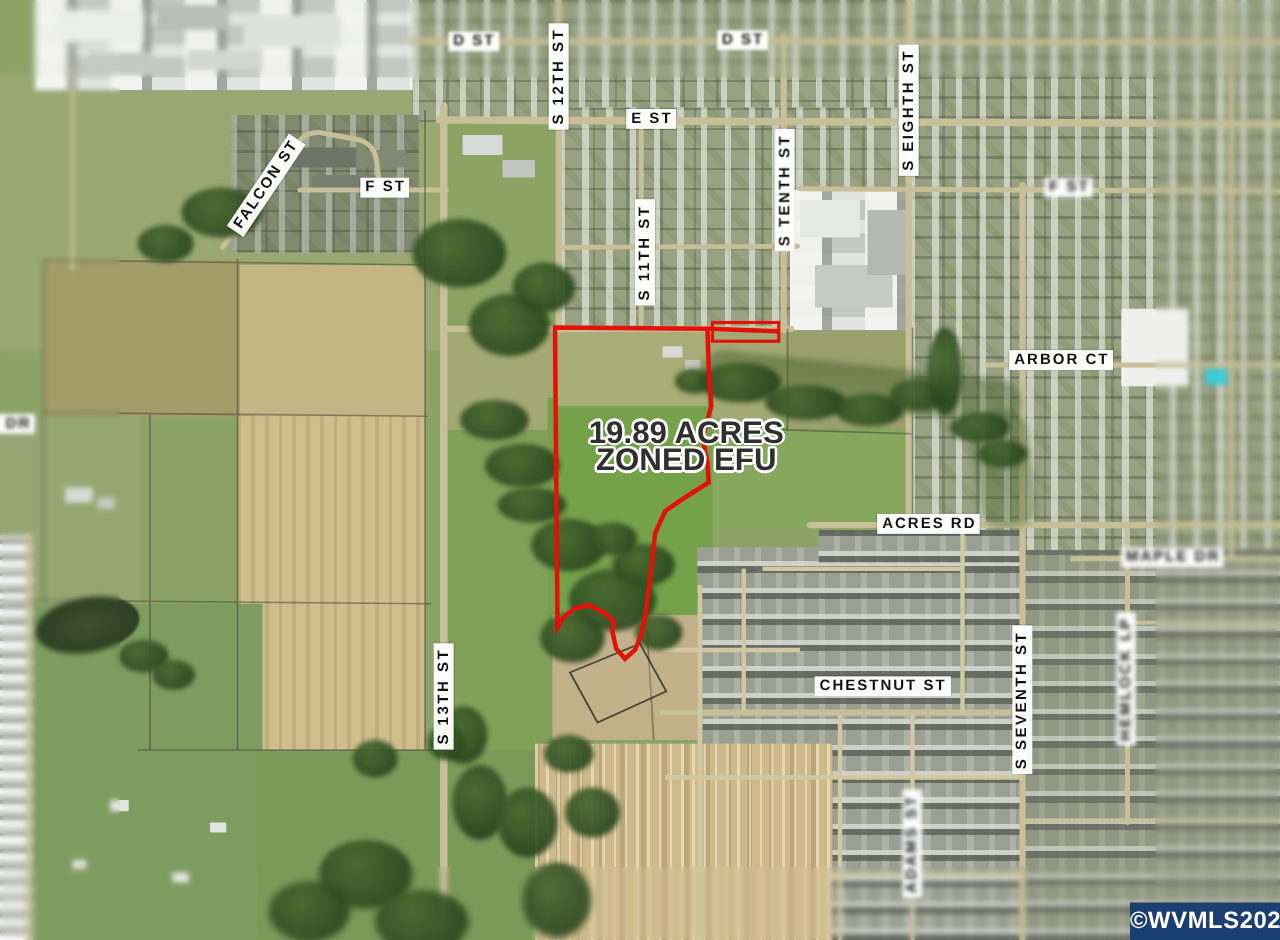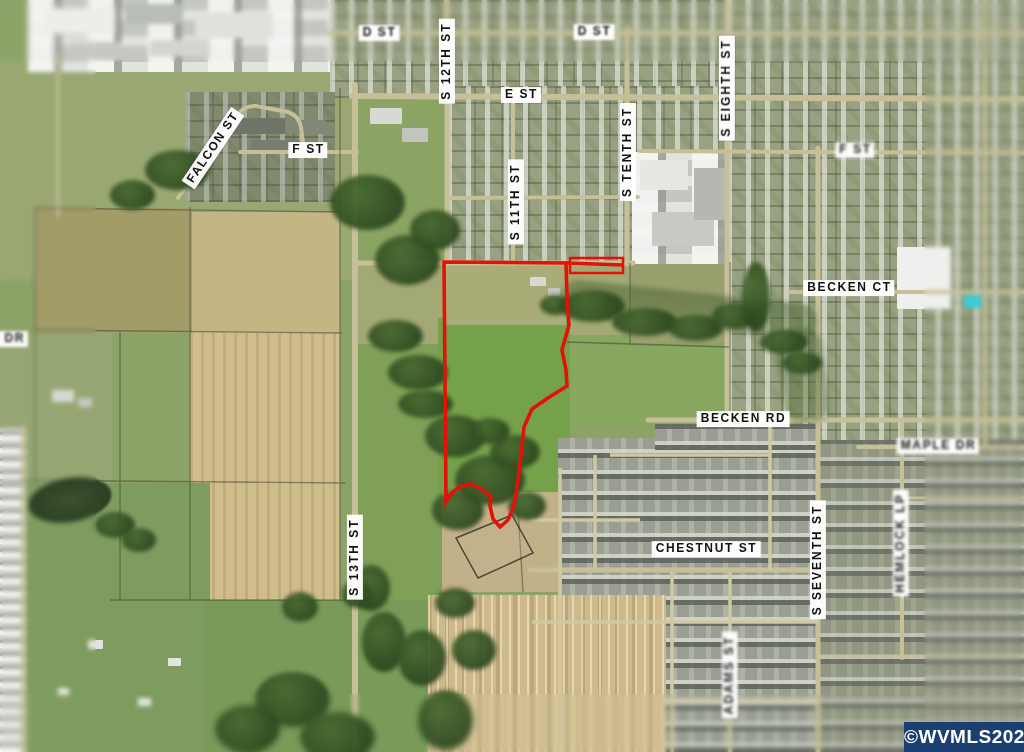--- a/index.html
+++ b/index.html
@@ -224,26 +224,30 @@
   <div class="lbl" style="left:379px;top:33px;filter:blur(1.3px)">D ST</div>
   <div class="lbl" style="left:594px;top:32px;filter:blur(1.3px)">D ST</div>
   <div class="lbl v" style="left:447px;top:61px;filter:blur(.6px)">S 12TH ST</div>
   <div class="lbl" style="left:521px;top:95px">E ST</div>
   <div class="lbl v" style="left:516px;top:202px">S 11TH ST</div>
   <div class="lbl v" style="left:628px;top:152px">S TENTH ST</div>
   <div class="lbl v" style="left:727px;top:88px;filter:blur(.6px)">S EIGHTH ST</div>
   <div class="lbl diag" style="left:213px;top:148px">FALCON ST</div>
   <div class="lbl" style="left:308px;top:150px">F ST</div>
   <div class="lbl" style="left:855px;top:150px;filter:blur(1.6px)">F ST</div>
-  <div class="lbl" style="left:849px;top:288px">BECKEN CT</div>
-  <div class="lbl" style="left:743px;top:419px">BECKEN RD</div>
+  <div class="lbl" style="left:849px;top:288px">ARBOR CT</div>
+  <div class="lbl" style="left:743px;top:419px">ACRES RD</div>
   <div class="lbl" style="left:938px;top:446px;filter:blur(1.6px)">MAPLE DR</div>
   <div class="lbl v" style="left:818px;top:560px">S SEVENTH ST</div>
   <div class="lbl v" style="left:901px;top:543px;filter:blur(1.6px)">HEMLOCK LP</div>
   <div class="lbl v" style="left:355px;top:557px">S 13TH ST</div>
   <div class="lbl" style="left:706px;top:549px">CHESTNUT ST</div>
   <div class="lbl v" style="left:730px;top:675px;filter:blur(1.6px)">ADAMS ST</div>
   <div class="lbl" style="left:-14px;top:339px;transform:translate(0,-50%);filter:blur(1.6px)">E DR</div>
 
+  <div class="acreage">
+    <div>19.89 ACRES</div>
+    <div>ZONED EFU</div>
+  </div>
 
   <div class="watermark">©WVMLS2026</div>
 
 </div>
 
 </body></html>

